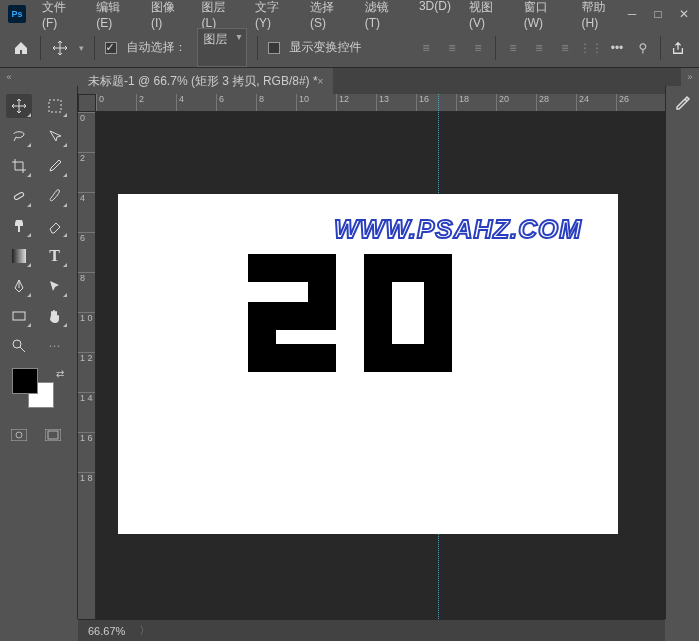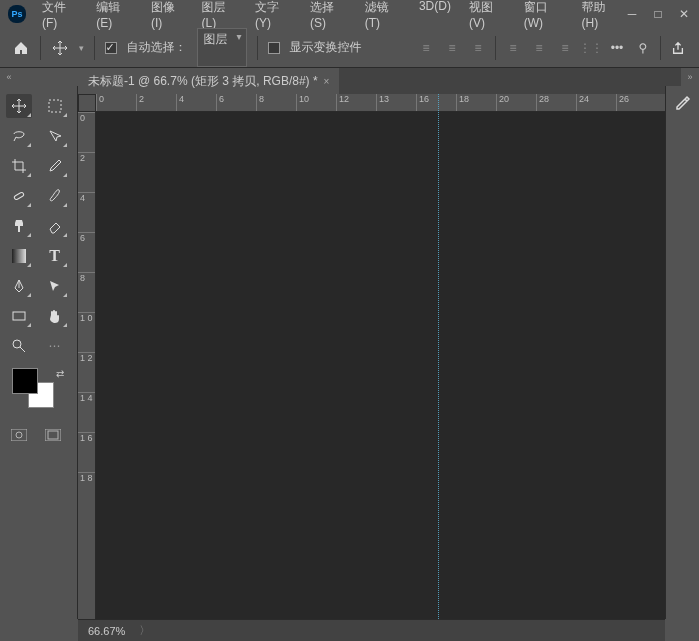--- a/index.html
+++ b/index.html
@@ -1,39 +1,39 @@
 <!DOCTYPE html>
 <html><head>
 <meta charset="utf-8">
 <style>
 *{margin:0;padding:0;box-sizing:border-box;font-family:"Microsoft YaHei",Arial,sans-serif;user-select:none}
 body{width:699px;height:641px;background:#535353;overflow:hidden;color:#ccc;font-size:12px}
 .titlebar{height:28px;background:#535353;display:flex;align-items:center;padding:0 8px}
-.ps-logo{width:18px;height:18px;background:#001e36;color:#31a8ff;font-size:9px;font-weight:bold;display:flex;align-items:center;justify-content:center;border-radius:8px;margin-right:10px}
+.ps-logo{width:18px;height:18px;background:#001e36;color:#31a8ff;font-size:9px;font-weight:bold;display:flex;align-items:center;justify-content:center;border-radius:2px;margin-right:10px}
 .menu{display:flex;gap:6px;flex:1}
 .menu-item{padding:4px 6px;cursor:pointer}
 .win-ctrl{display:flex;gap:12px;align-items:center}
 .win-btn{width:14px;height:14px;cursor:pointer;display:flex;align-items:center;justify-content:center}
 
 .optbar{height:40px;background:#535353;border-bottom:1px solid #2a2a2a;display:flex;align-items:center;padding:0 12px;gap:10px}
 .ico{width:18px;height:18px;display:flex;align-items:center;justify-content:center;cursor:pointer}
 .divider{width:1px;height:24px;background:#393939}
 .chk{width:12px;height:12px;border:1px solid #999;background:#383838;display:inline-block;position:relative}
 .chk.on::after{content:"✓";position:absolute;top:-2px;left:0;font-size:11px;color:#ddd}
 .sel{background:#4a4a4a;border:1px solid #666;padding:2px 18px 18px 6px;position:relative;font-size:12px}
 .sel::after{content:"▾";position:absolute;right:4px;top:2px;font-size:10px;color:#aaa}
 .optright{margin-left:auto;display:flex;gap:8px;align-items:center}
 .dimico{opacity:.45}
 
 .collapse-bar{position:absolute;top:68px;width:18px;height:18px;display:flex;align-items:center;justify-content:center;font-size:9px;color:#aaa;cursor:pointer}
 .cb-left{left:0}
 .cb-right{right:0}
 
 .tabstrip{position:absolute;left:78px;right:18px;top:68px;height:26px;background:#424242;display:flex}
-.tab{background:#535353;border-top:1px solid #535353;padding:4px 10px;font-size:12px;display:flex;align-items:center;gap:6px}
+.tab{background:#535353;border-top:1px solid #535353;padding:4px 10px;font-size:12px;display:flex;align-items:center;}
 .tab .x{font-size:10px;color:#aaa;cursor:pointer}
 
 .toolbox{position:absolute;left:0;top:86px;width:78px;bottom:22px;background:#535353;border-right:1px solid #2a2a2a;padding:8px 6px}
 .tools{display:grid;grid-template-columns:1fr 1fr;gap:6px}
 .tool{width:26px;height:24px;display:flex;align-items:center;justify-content:center;cursor:pointer;border-radius:2px;position:relative}
 .tool.active{background:#3f3f3f}
 .tool .corner{position:absolute;right:1px;bottom:1px;width:0;height:0;border-left:4px solid transparent;border-bottom:4px solid #bbb}
 .swatches{margin-top:10px;position:relative;height:44px}
 .fg{position:absolute;left:6px;top:0;width:26px;height:26px;background:#000;border:1px solid #888}
 .bg{position:absolute;left:22px;top:14px;width:26px;height:26px;background:#fff;border:1px solid #888}
@@ -308,18 +308,36 @@
       <span>4</span>
       <span>6</span>
       <span>8</span>
       <span>1 0</span>
       <span>1 2</span>
       <span>1 4</span>
       <span>1 6</span>
       <span>1 8</span>
   </div>
   <div class="hint-line" style="left:360px"></div>
+  <div class="doc">
+    <div class="wm">WWW.PSAHZ.COM</div>
+    <div class="bignum">
+      <div class="d d2">
+        <div class="seg a"></div>
+          <div class="seg b"></div>
+          <div class="seg g"></div>
+          <div class="seg e"></div>
+          <div class="seg d"></div>
+      </div>
+      <div class="d d0">
+        <div class="seg a"></div>
+          <div class="seg d"></div>
+          <div class="seg l"></div>
+          <div class="seg r"></div>
+      </div>
+    </div>
+  </div>
 </div>
 
 <div class="statusbar">
   <span>66.67%</span>
   <span class="arrow">〉</span>
 </div>
 
 </body></html>

